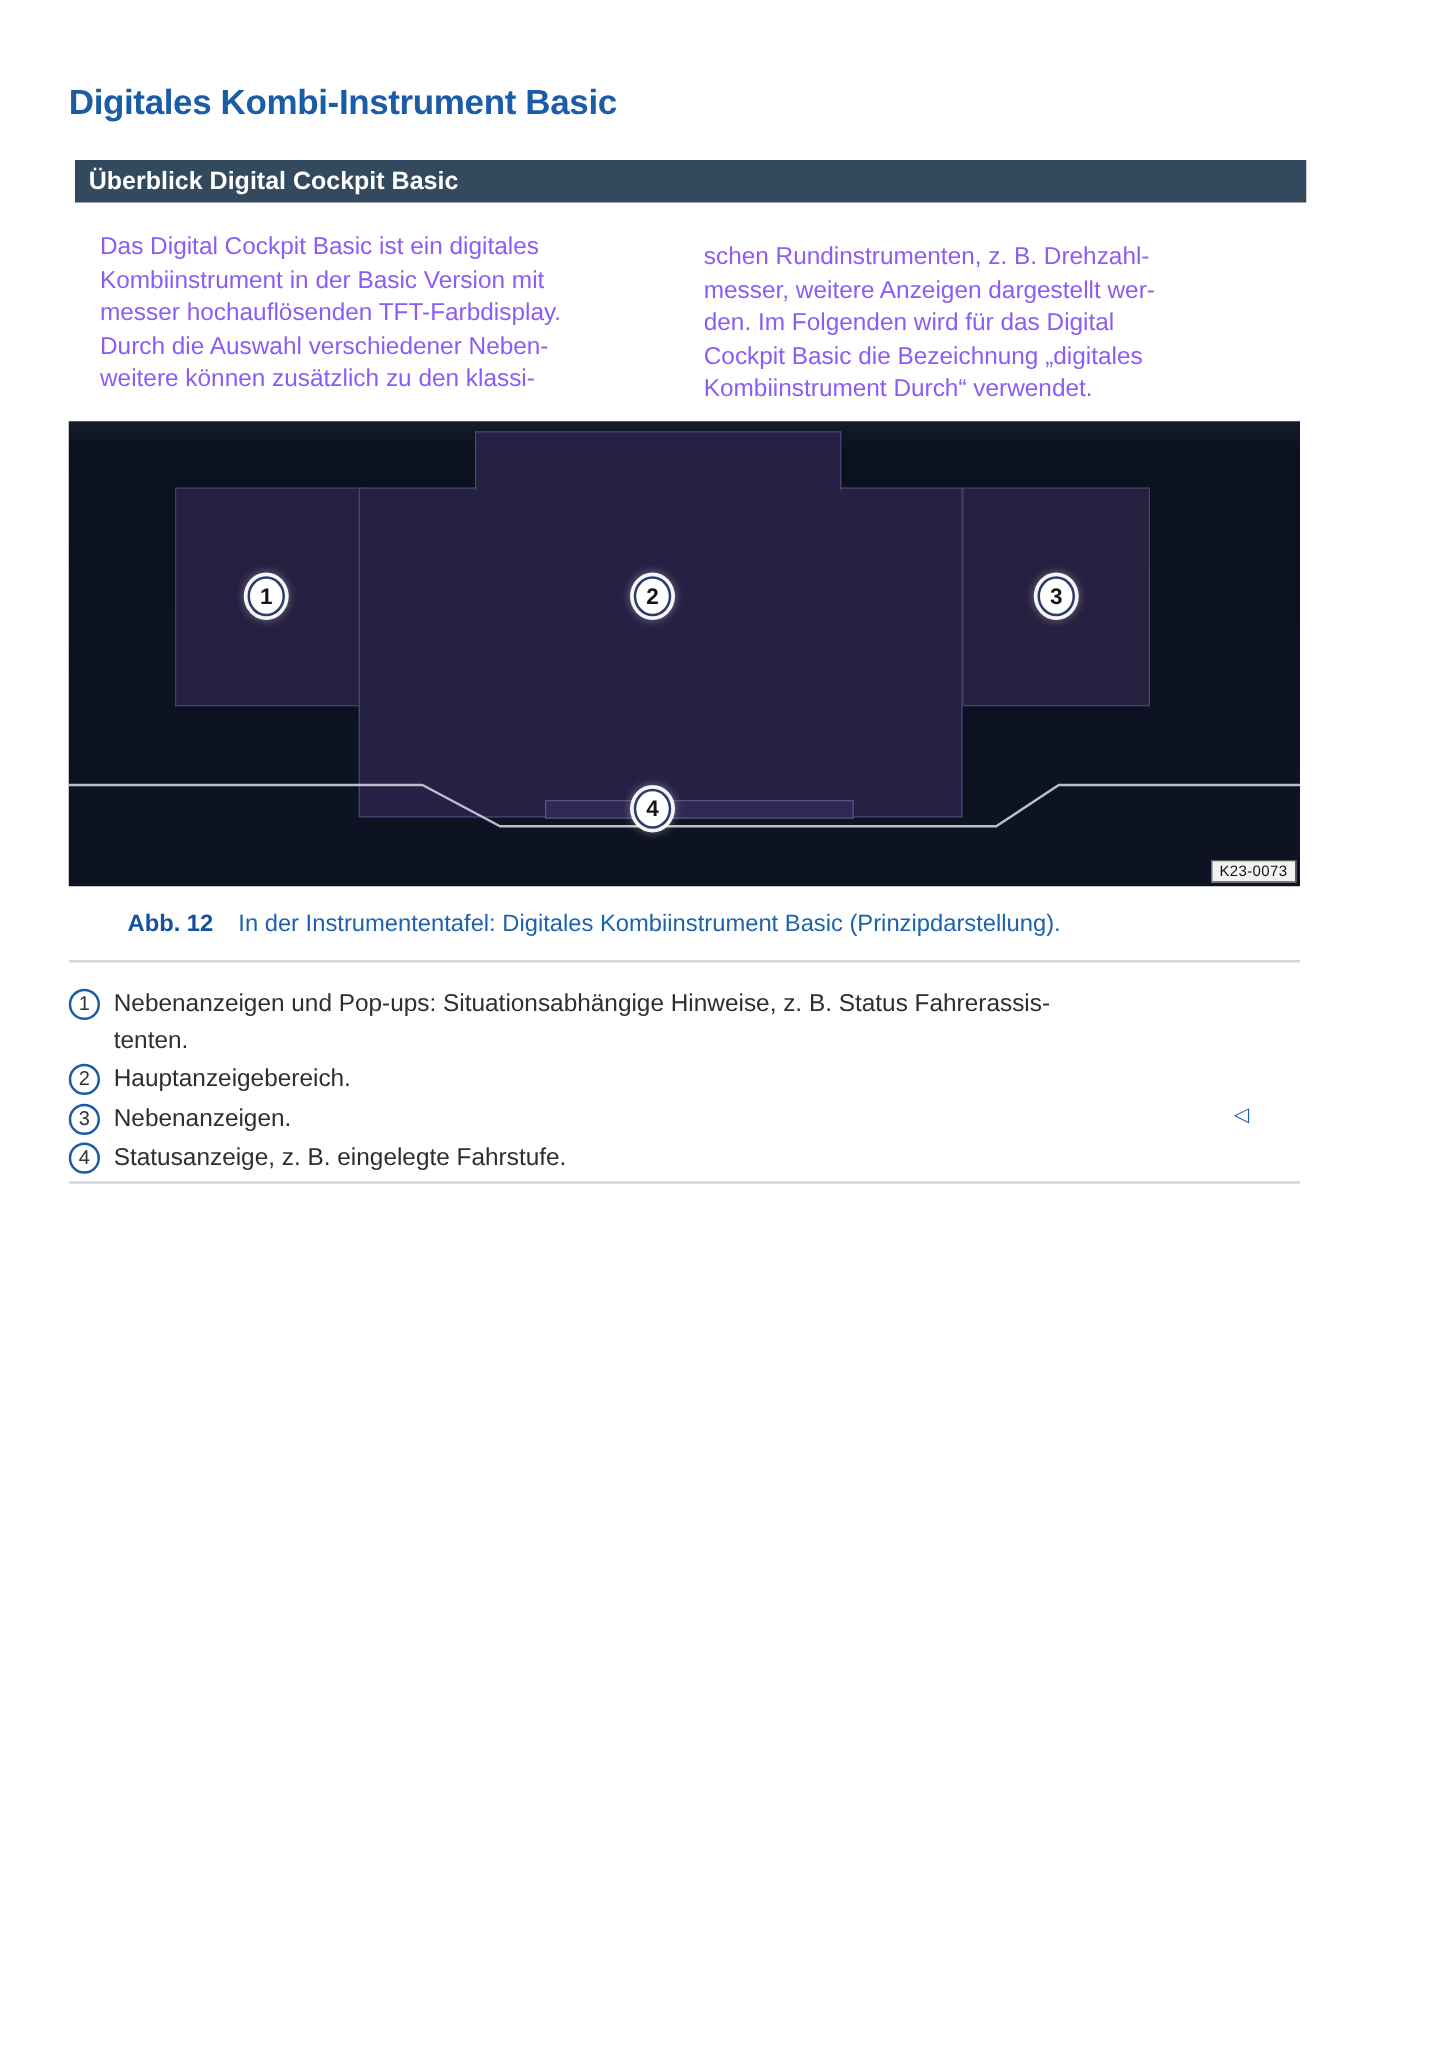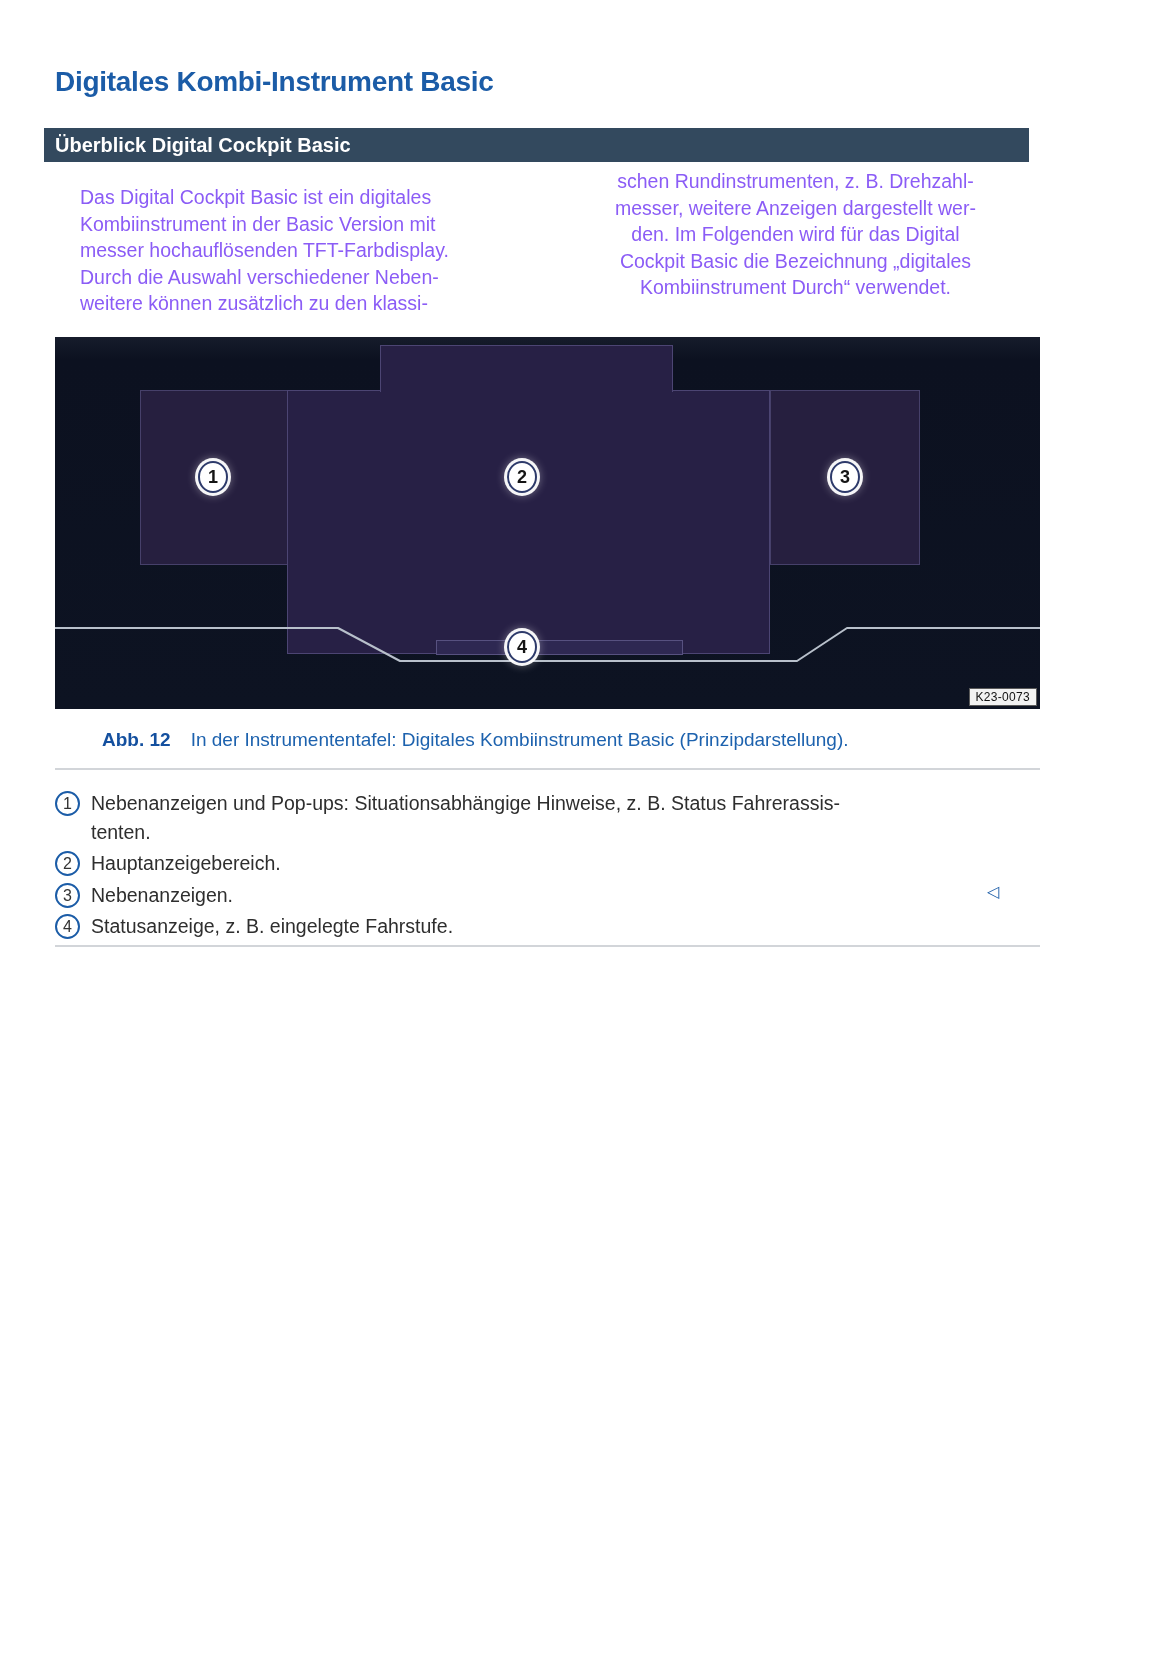--- a/index.html
+++ b/index.html
@@ -10,30 +10,30 @@
     overflow:hidden;
   }
   .abs { position:absolute; }
 
   
   #title {
     left:55px; top:66px; font-size:28px; font-weight:bold; color:#1b5ca7;
     letter-spacing:-0.3px; white-space:nowrap;
   }
   #section-bar {
-    left:44px; top:128px; width:985px; height:34px; background:#33495e;
+    left:60px; top:128px; width:985px; height:34px; background:#33495e;
     color:#ffffff; font-size:20px; font-weight:bold; line-height:34px;
     padding-left:11px; white-space:nowrap;
   }
 
   
   .body-col { font-size:19.5px; line-height:26.5px; color:#8b5cf6;margin-left:25px; }
   .body-col div { white-space:nowrap; }
   #col-left  { left:55px;  top:184px; width:465px; }
-  #col-right { left:538px; top:168px; width:465px;text-align:center; }
+  #col-right { left:538px; top:192px; width:465px; }
 
   
   #figure {
     left:55px; top:337px; width:985px; height:372px;
     background:linear-gradient(#161c2b 0%, #0c1120 6%, #0d1322 100%);
     overflow:hidden;
   }
   .panel {
     position:absolute; background:#272045; border:1px solid #4c4573;
   }

